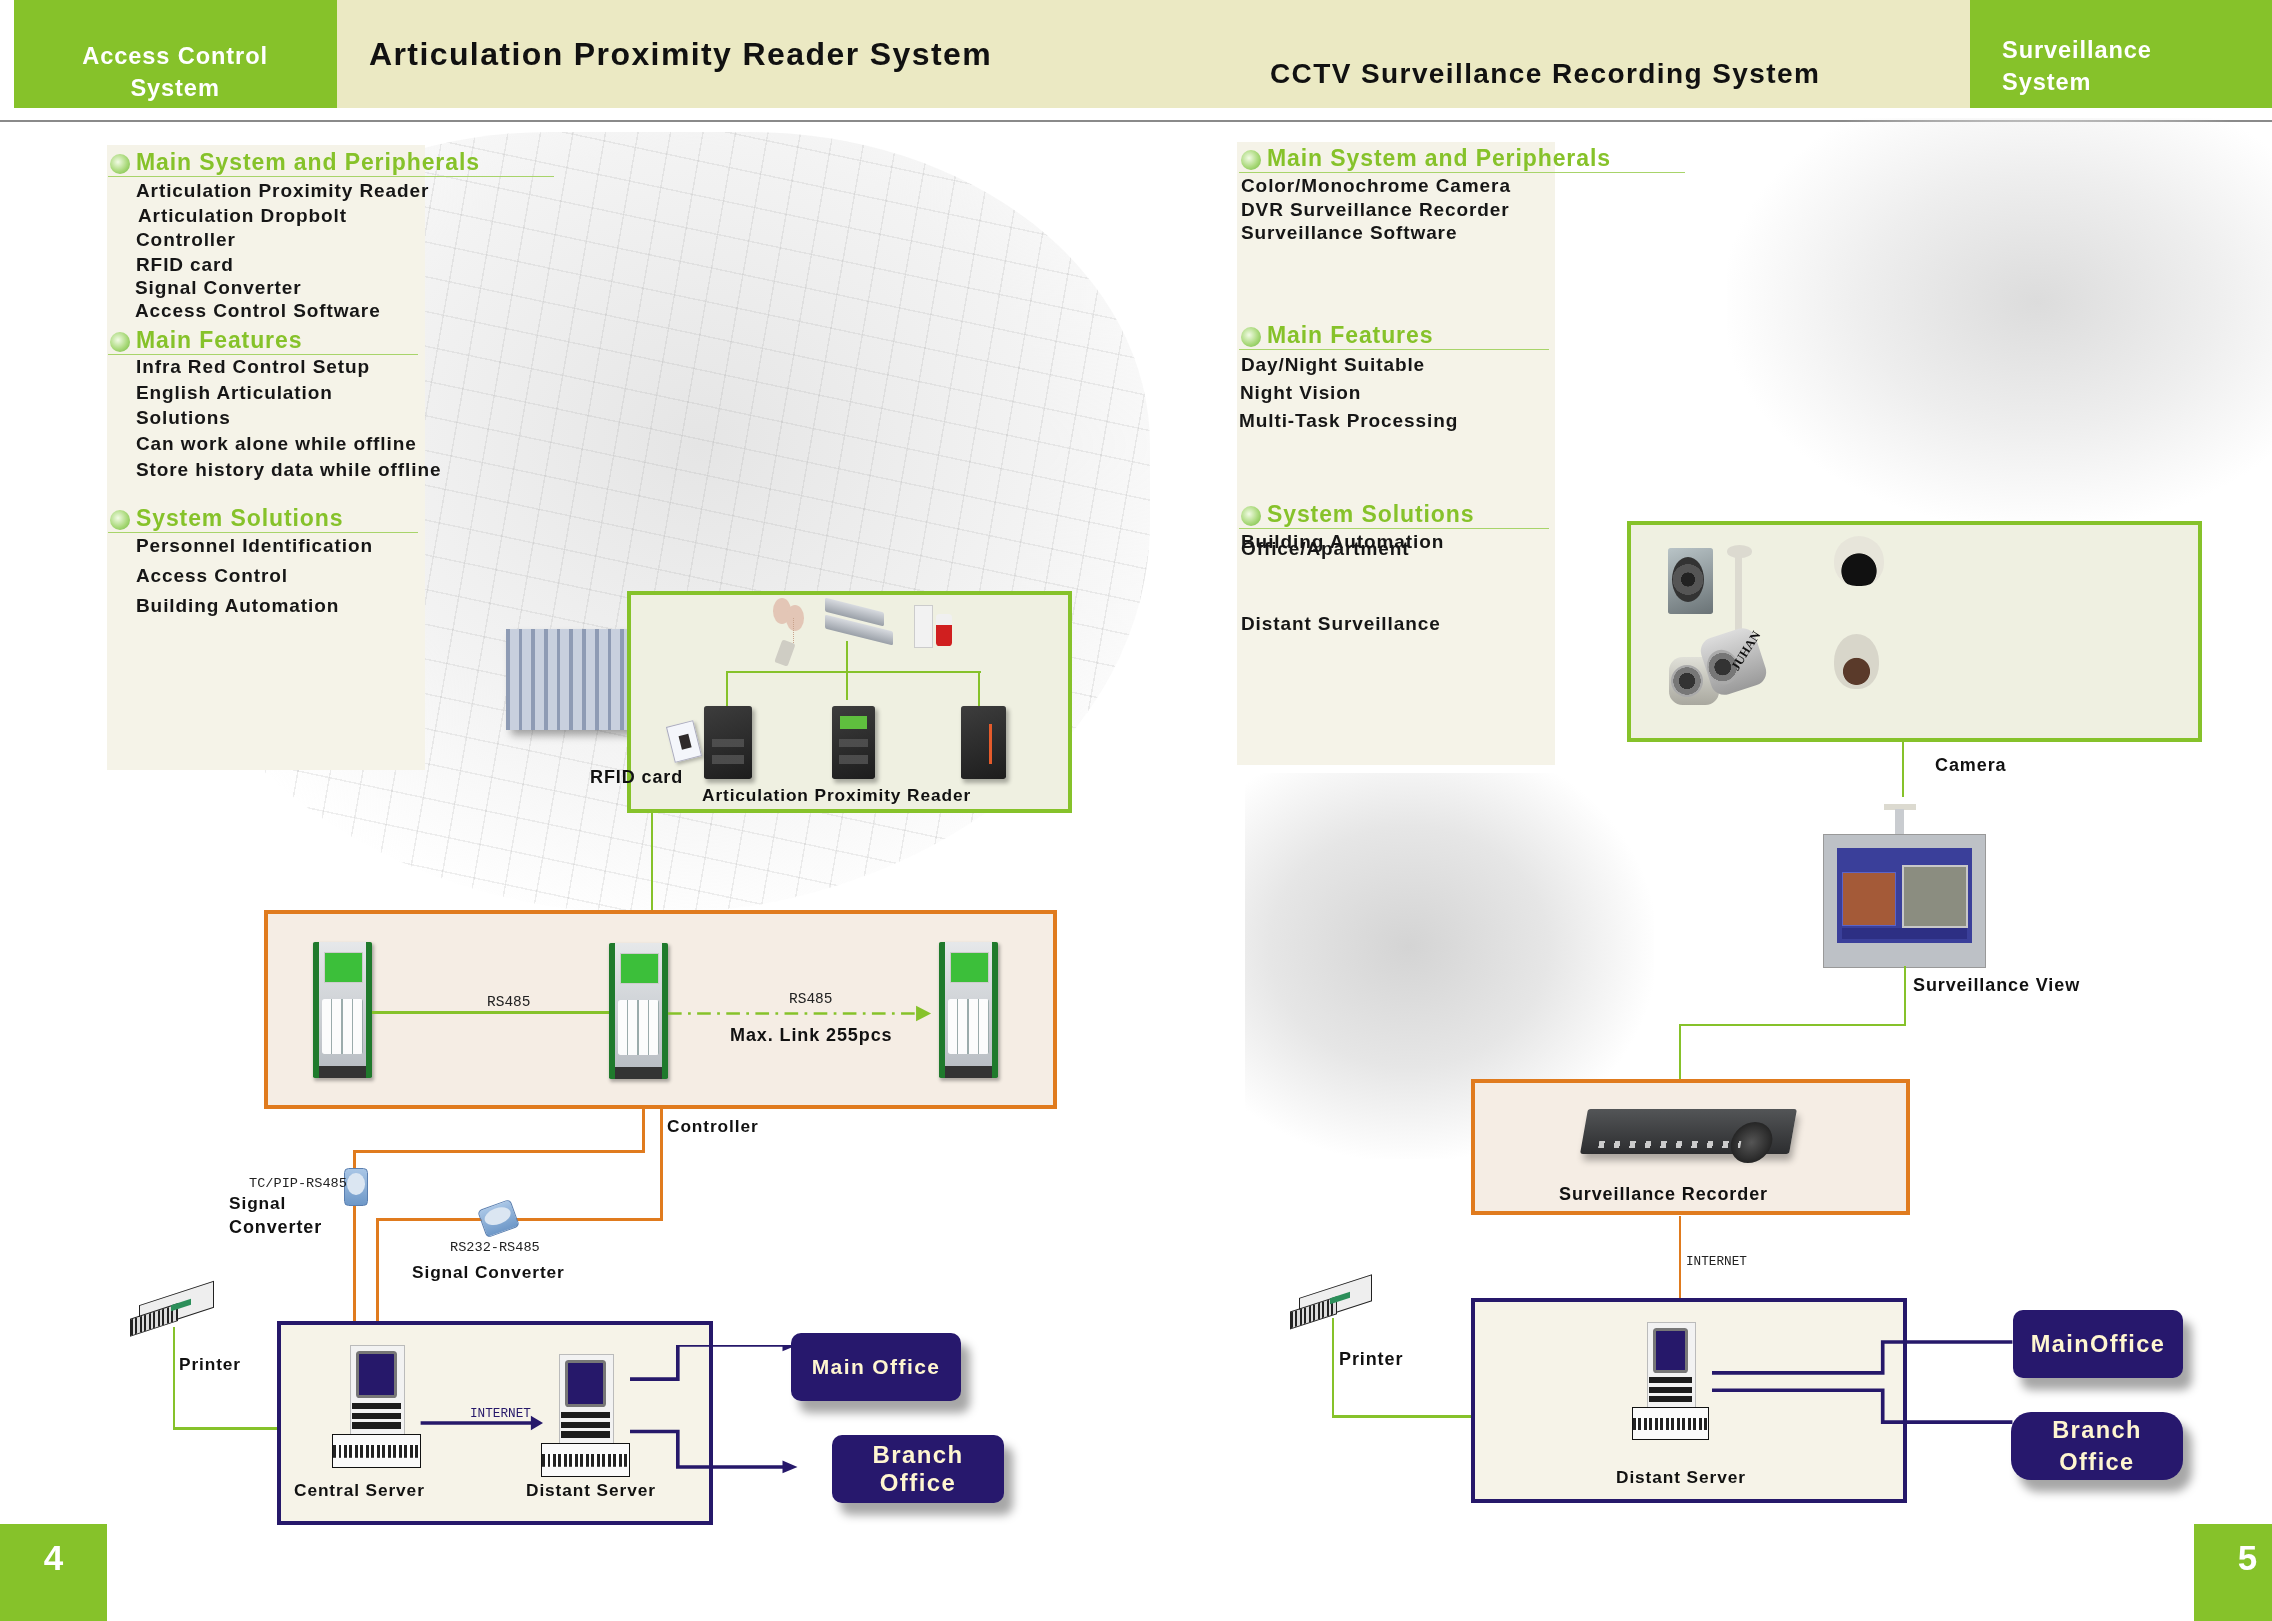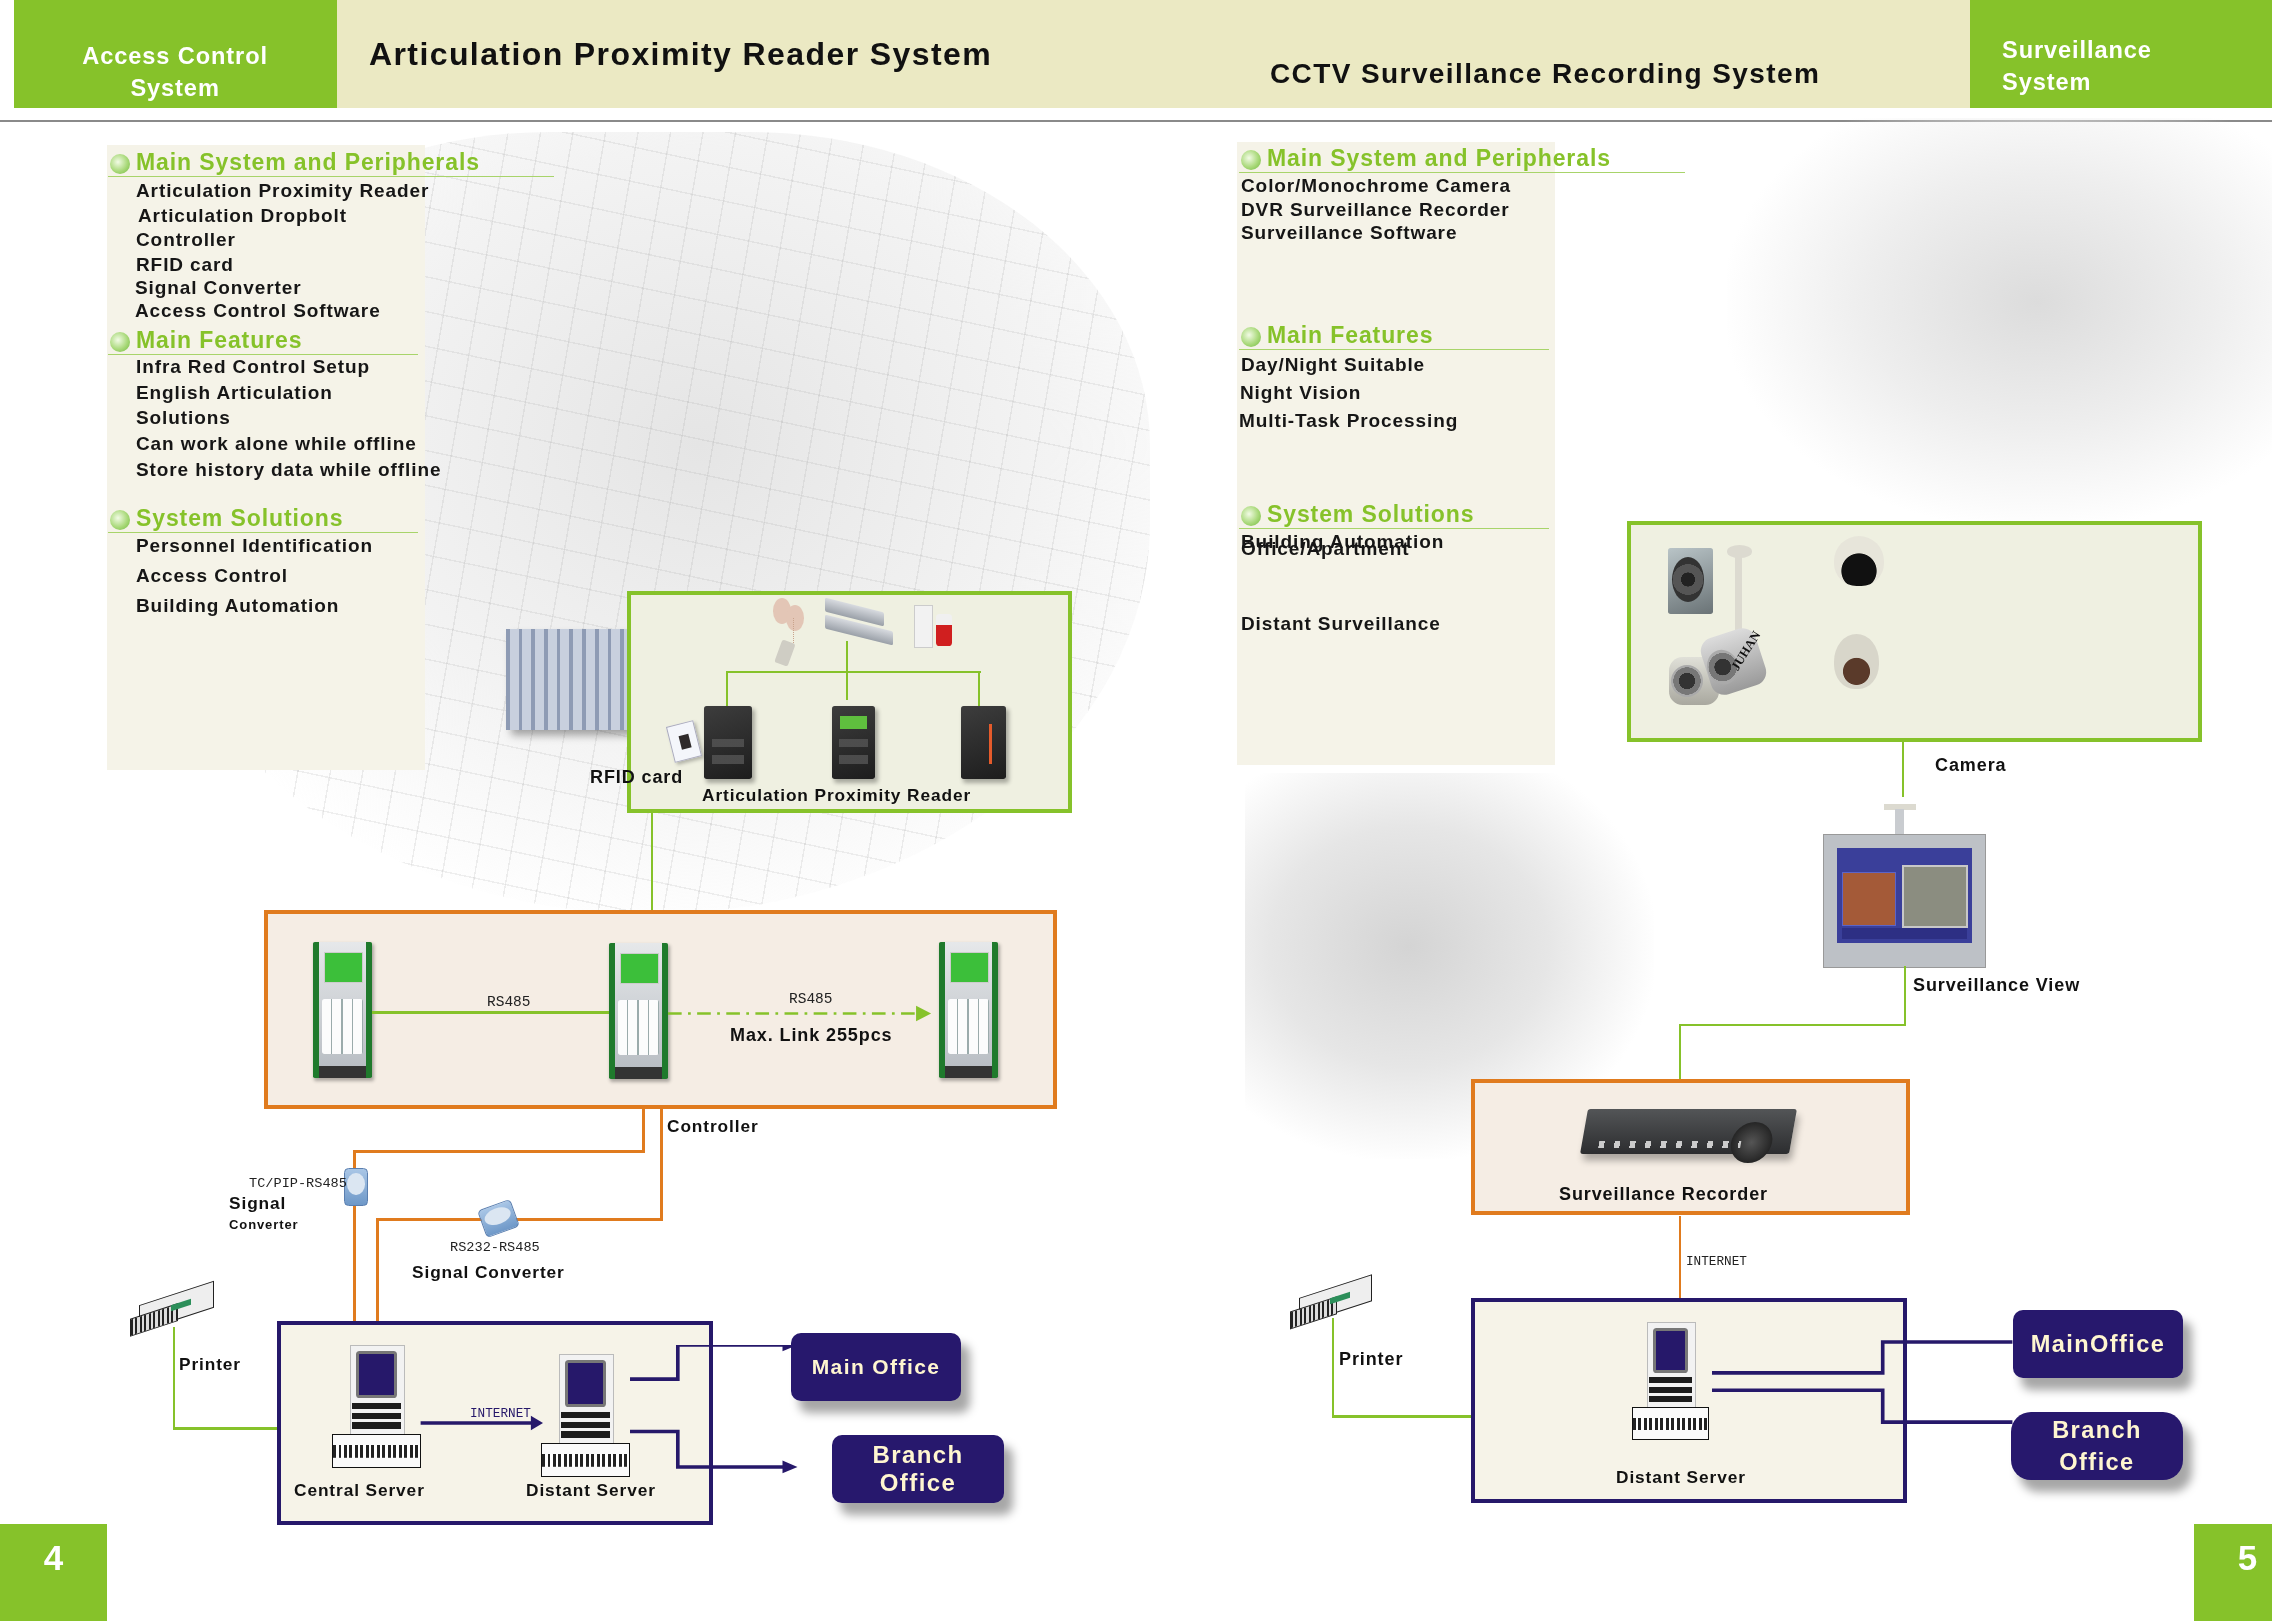--- a/index.html
+++ b/index.html
@@ -236,21 +236,21 @@
 <div class="line-o" style="left:353px; top:1150px; width:292px; height:2.7px;"></div>
 <div class="line-o" style="left:353px; top:1150px; width:2.7px; height:176px;"></div>
 <div class="line-o" style="left:376px; top:1218px; width:287px; height:2.7px;"></div>
 <div class="line-o" style="left:376px; top:1218px; width:2.7px; height:109px;"></div>
 
 <div class="converter" style="left:344px; top:1168px; width:22px; height:36px;">
     <div class="face"></div>
   </div>
 <div class="mono" style="left:249px; top:1170px; font-size:13.6px;margin-top:6px;">TC/PIP-RS485</div>
 <div class="label" style="left:229px; top:1193px; font-size:17.3px;">Signal</div>
-<div class="label" style="left:229px; top:1217px; font-size:13px;">Converter</div>
+<div class="label" style="left:229px; top:1217px; font-size:18px;">Converter</div>
 
 <div class="converter" style="left:481px; top:1204px; width:33px; height:27px; transform:rotate(-20deg);">
     <div class="face"></div>
   </div>
 <div class="mono" style="left:450px; top:1240px; font-size:13.6px;">RS232-RS485</div>
 <div class="label" style="left:412px; top:1262px; font-size:17.3px;">Signal Converter</div>
 
 <div class="printer" style="left:130px; top:1283px; width:91px; height:50px;">
     <div class="body"></div>
     <div class="tray"></div>

